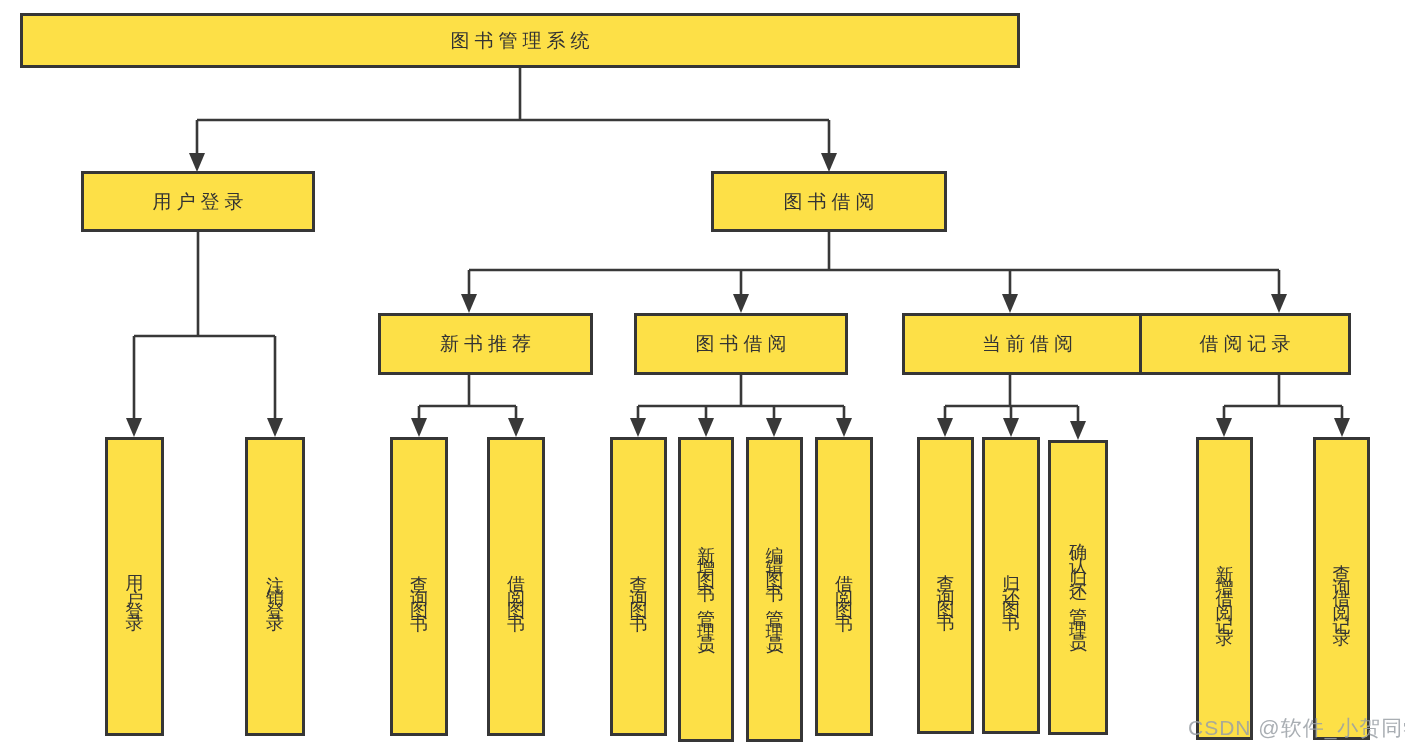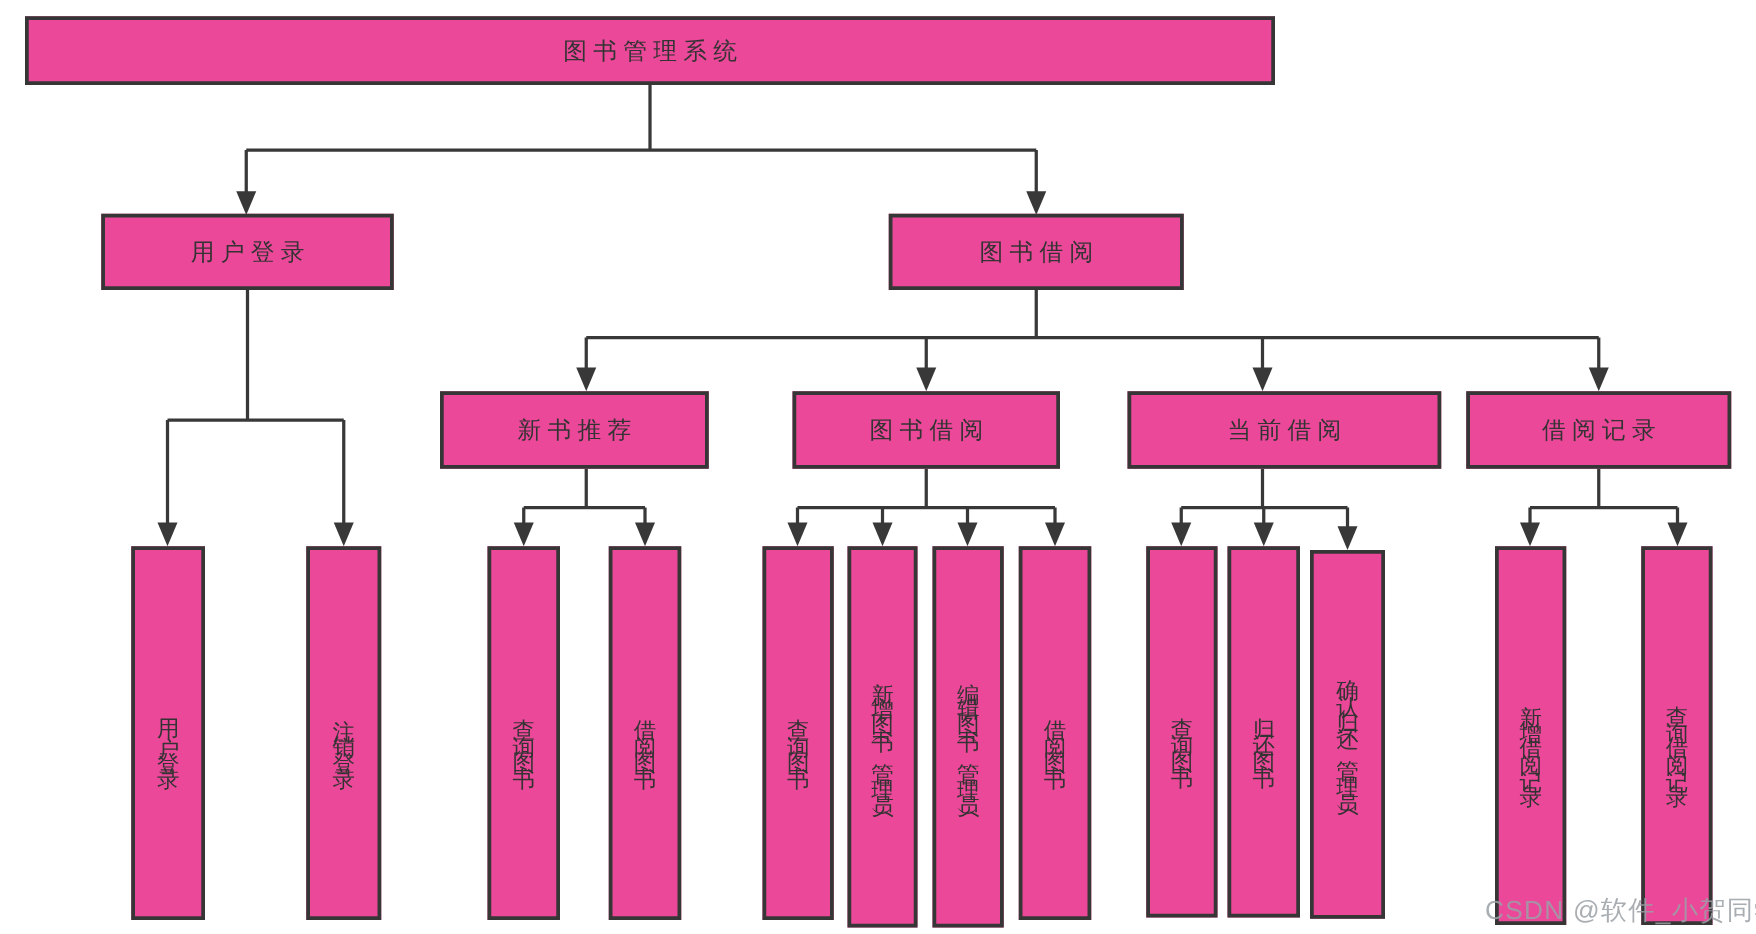--- a/index.html
+++ b/index.html
@@ -14,21 +14,21 @@
   svg.connectors {
     position: absolute;
     left: 0; top: 0;
     width: 1405px; height: 747px;
     pointer-events: none;
     z-index: 1;
   }
   .node {
     position: absolute;
     box-sizing: border-box;
-    background: #ec4899;
+    background: #fde047;
     border: 3px solid #363636;
     color: #333333;
     display: flex;
     align-items: center;
     justify-content: center;
     z-index: 2;
     font-size: 19px;
     letter-spacing: 5px;
     white-space: nowrap;
     text-indent: 5px; 
@@ -110,24 +110,24 @@
       <polygon points="1216,418 1232,418 1224,437" fill="#383838"></polygon>
       <line x1="1342" y1="406" x2="1342" y2="422" stroke="#383838" stroke-width="2.6"></line>
       <polygon points="1334,418 1350,418 1342,437" fill="#383838"></polygon>
     </svg>
 
   <div class="node" style="left:20px; top:13px; width:1000px; height:55px;">图书管理系统</div>
 
   <div class="node" style="left:81px; top:171px; width:234px; height:61px;">用户登录</div>
   <div class="node" style="left:711px; top:171px; width:236px; height:61px;">图书借阅</div>
 
-  <div class="node" style="left:352px; top:313px; width:215px; height:62px;">新书推荐</div>
+  <div class="node" style="left:378px; top:313px; width:215px; height:62px;">新书推荐</div>
   <div class="node" style="left:634px; top:313px; width:214px; height:62px;">图书借阅</div>
   <div class="node" style="left:902px; top:313px; width:251px; height:62px;">当前借阅</div>
-  <div class="node" style="left:1173px; top:313px; width:212px; height:62px;">借阅记录</div>
+  <div class="node" style="left:1139px; top:313px; width:212px; height:62px;">借阅记录</div>
 
   <div class="node v" style="left:105px; top:437px; width:59px; height:299px;">用户登录</div>
   <div class="node v" style="left:245px; top:437px; width:60px; height:299px;">注销登录</div>
 
   <div class="node v" style="left:390px; top:437px; width:58px; height:299px;">查询图书</div>
   <div class="node v" style="left:487px; top:437px; width:58px; height:299px;">借阅图书</div>
 
   <div class="node v" style="left:610px; top:437px; width:57px; height:299px;">查询图书</div>
   <div class="node v" style="left:678px; top:437px; width:56px; height:305px;">新增图书（管理员）</div>
   <div class="node v" style="left:746px; top:437px; width:57px; height:305px;">编辑图书（管理员）</div>

